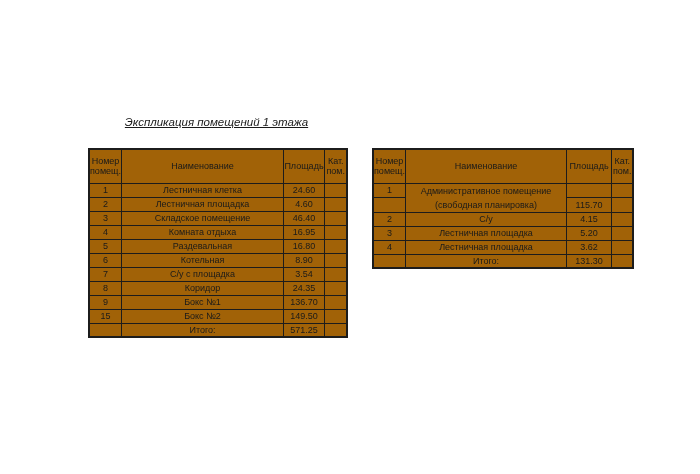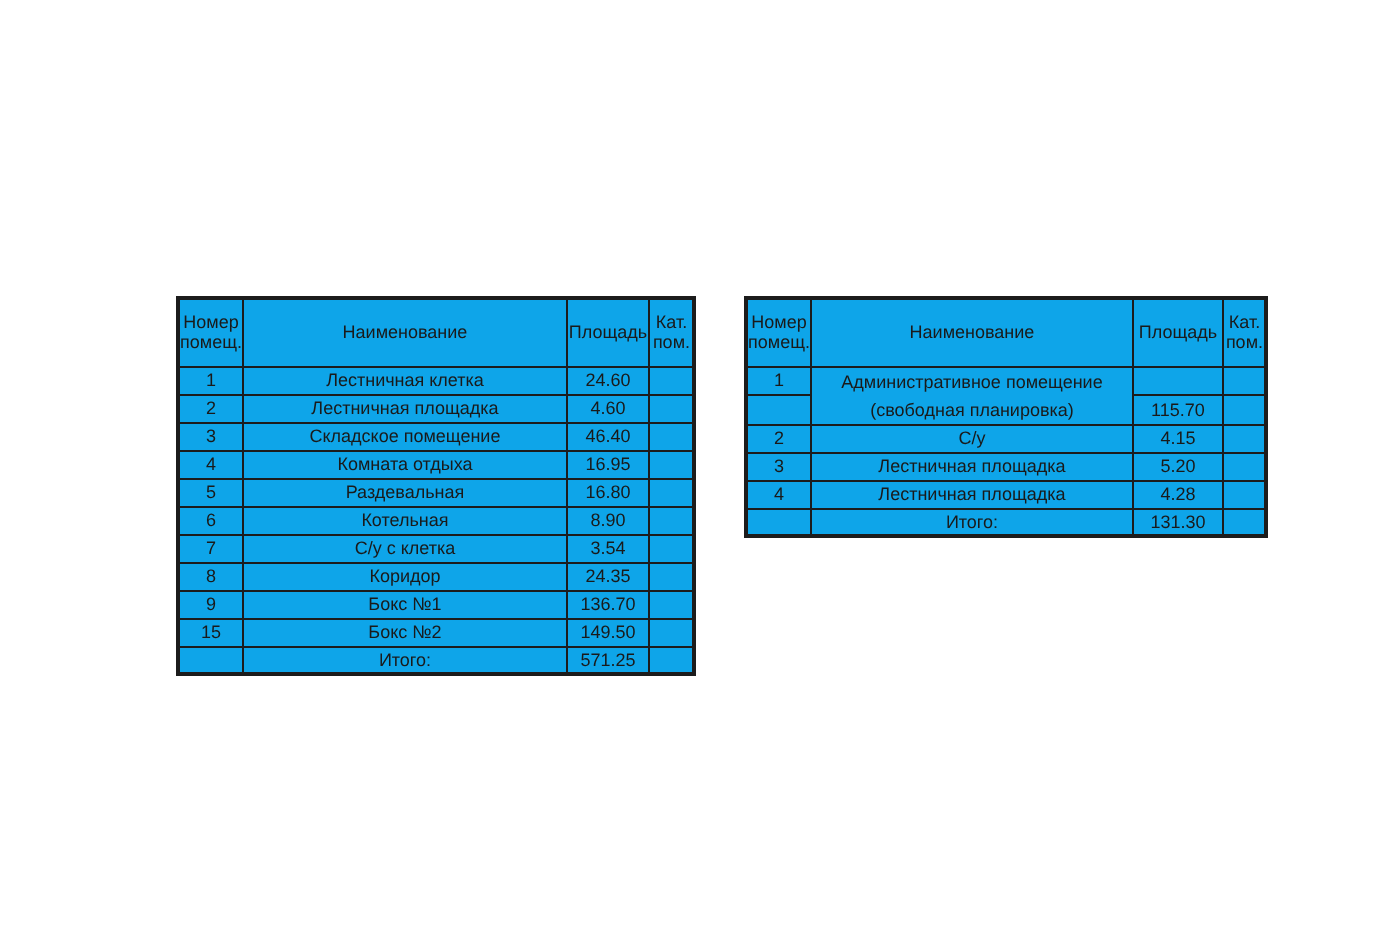--- a/index.html
+++ b/index.html
@@ -27,21 +27,21 @@
     font-style: italic;
     font-size: 11.5px;
     color: #1a1a1a;
     text-decoration: underline;
     white-space: nowrap;
   }
   table.exp-table {
     position: absolute;
     border-collapse: collapse;
     table-layout: fixed;
-    background: #0ea5e9;
+    background: #a16207;
     border: 2px solid #1c1c1c;
   }
   .exp-table th, .exp-table td {
     border: 1px solid #1c1c1c;
     font-size: 9px;
     font-weight: normal;
     color: #1a1a1a;
     padding: 0;
     text-align: center;
     vertical-align: middle;
@@ -63,20 +63,21 @@
     height: 14px;
     line-height: 14px;
     white-space: nowrap;
   }
 </style>
 </head>
 <body>
 
 <div class="sheet">
 
+  <div class="tbl-title" style="left:88px; width:257px;">Экспликация помещений 1 этажа</div>
 
   <table class="exp-table" style="left:88px; top:148px;">
     <colgroup>
       <col style="width:31px">
         <col style="width:162px">
         <col style="width:41px">
         <col style="width:23px">
     </colgroup>
     <thead>
       <tr>
@@ -124,21 +125,21 @@
           <td class="c-cat"></td>
         </tr>
         <tr>
           <td class="c-num">6</td>
           <td class="c-name">Котельная</td>
           <td class="c-area">8.90</td>
           <td class="c-cat"></td>
         </tr>
         <tr>
           <td class="c-num">7</td>
-          <td class="c-name">С/у с клетка</td>
+          <td class="c-name">С/у с площадка</td>
           <td class="c-area">3.54</td>
           <td class="c-cat"></td>
         </tr>
         <tr>
           <td class="c-num">8</td>
           <td class="c-name">Коридор</td>
           <td class="c-area">24.35</td>
           <td class="c-cat"></td>
         </tr>
         <tr>
@@ -207,21 +208,21 @@
         </tr>
         <tr>
           <td class="c-num">3</td>
           <td class="c-name">Лестничная площадка</td>
           <td class="c-area">5.20</td>
           <td class="c-cat"></td>
         </tr>
         <tr>
           <td class="c-num">4</td>
           <td class="c-name">Лестничная площадка</td>
-          <td class="c-area">4.28</td>
+          <td class="c-area">3.62</td>
           <td class="c-cat"></td>
         </tr>
         <tr>
           <td class="c-num"></td>
           <td class="total-label">Итого:</td>
           <td class="c-area">131.30</td>
           <td class="c-cat"></td>
         </tr>
       </tbody>
   </table>

